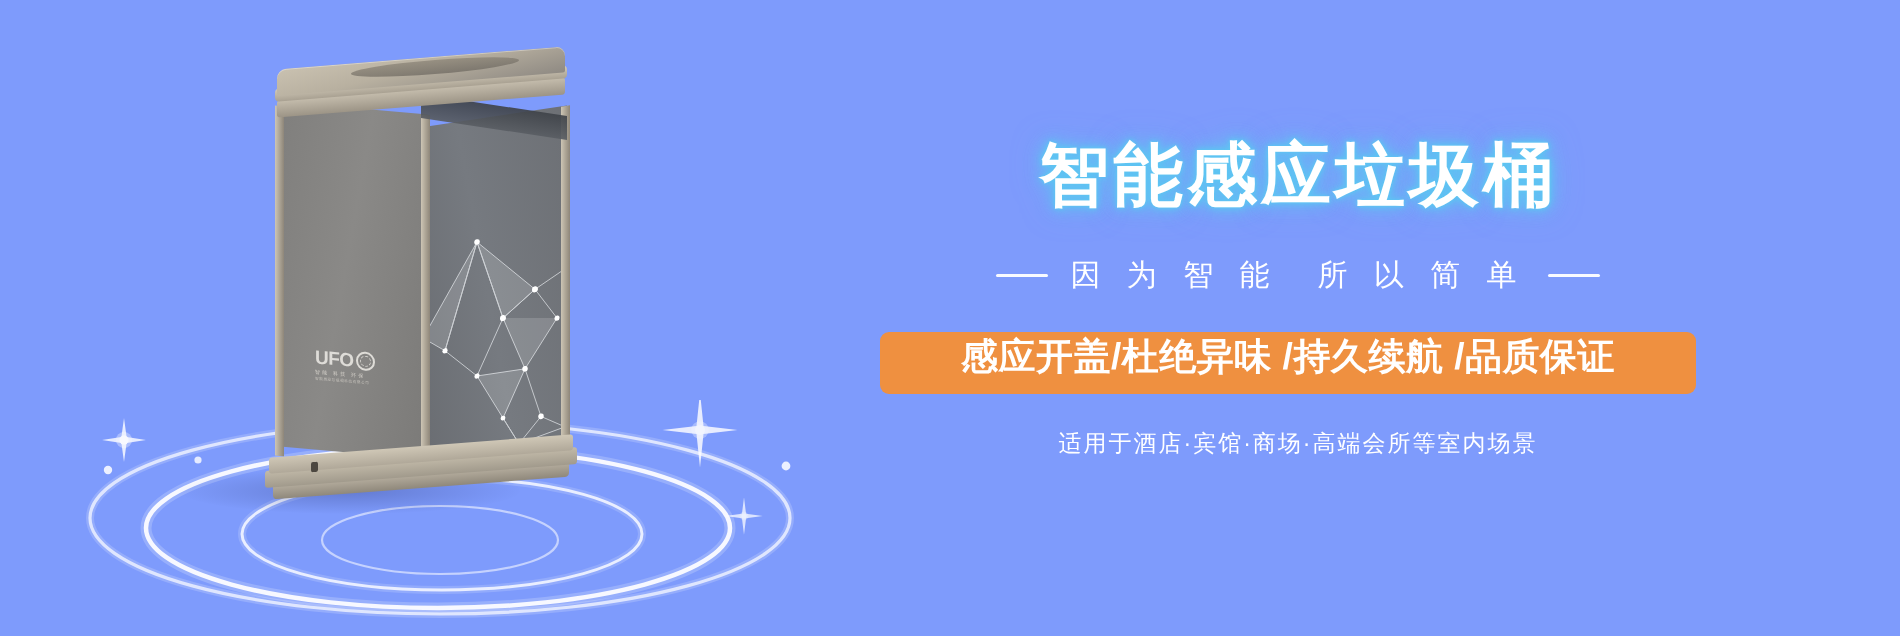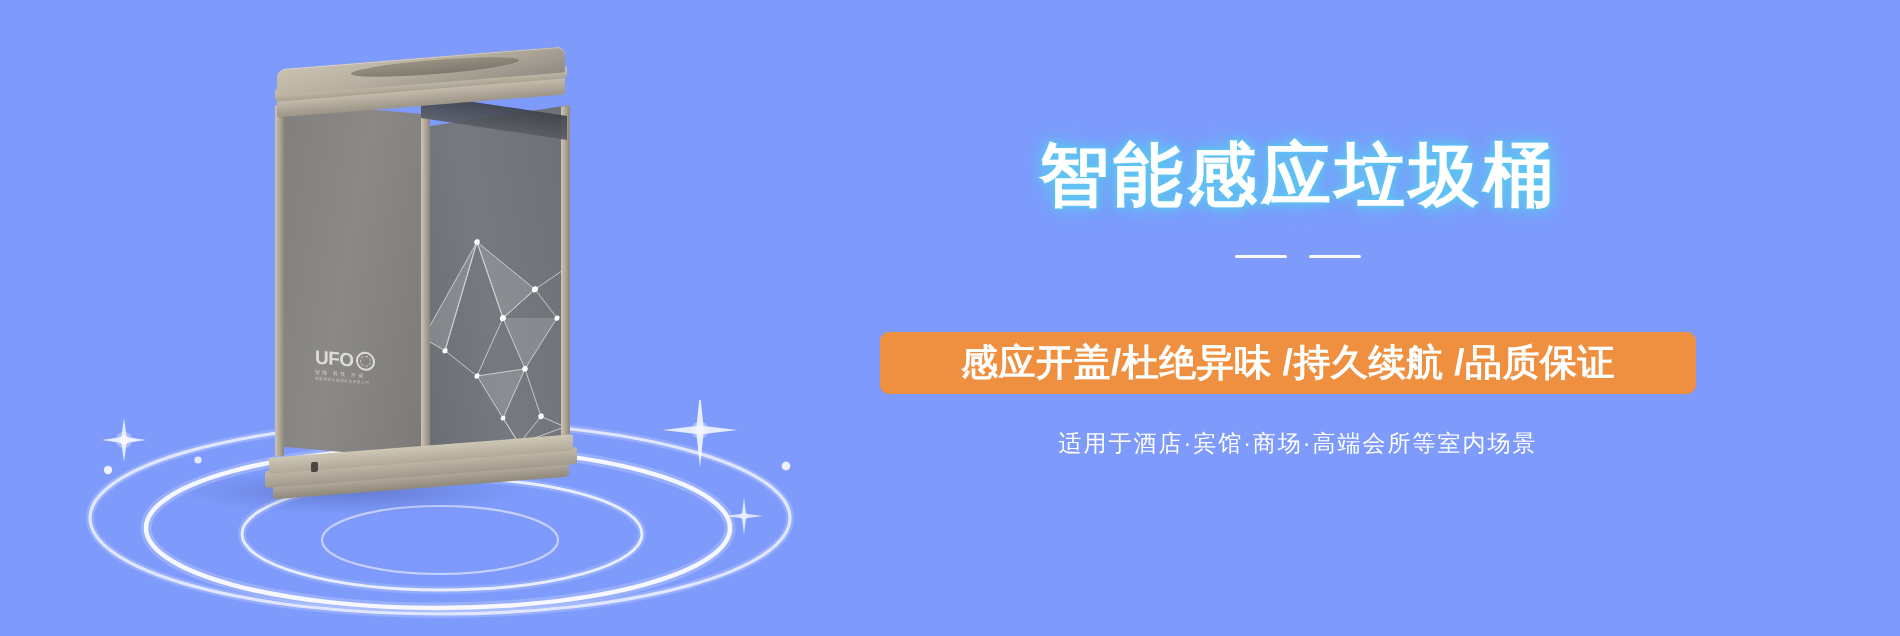--- a/index.html
+++ b/index.html
@@ -297,21 +297,21 @@
 
   .badge {
     position: absolute;
     left: 0px;
     top: 332px;
     width: 816px;
     height: 62px;
     background: #ef9040;
     border-radius: 9px;
     display: flex;
-    align-items: center;
+    align-items: flex-start;
     justify-content: center;
   }
   .badge-text {
     font-size: 37px;
     font-weight: 700;
     color: #ffffff;
     letter-spacing: 0.5px;
     white-space: nowrap;
   }
 
@@ -435,20 +435,21 @@
       </div>
     </div>
   </div>
 
   <div class="text-col">
 
     <div class="headline">智能感应垃圾桶</div>
 
     <div class="subline">
       <span class="subline-rule"></span>
+      <span class="subline-text">因 为 智 能　所 以 简 单</span>
       <span class="subline-rule"></span>
     </div>
 
     <div class="badge">
       <span class="badge-text">感应开盖/杜绝异味 /持久续航 /品质保证</span>
     </div>
 
     <div class="tagline">适用于酒店·宾馆·商场·高端会所等室内场景</div>
   </div>
 </div>

